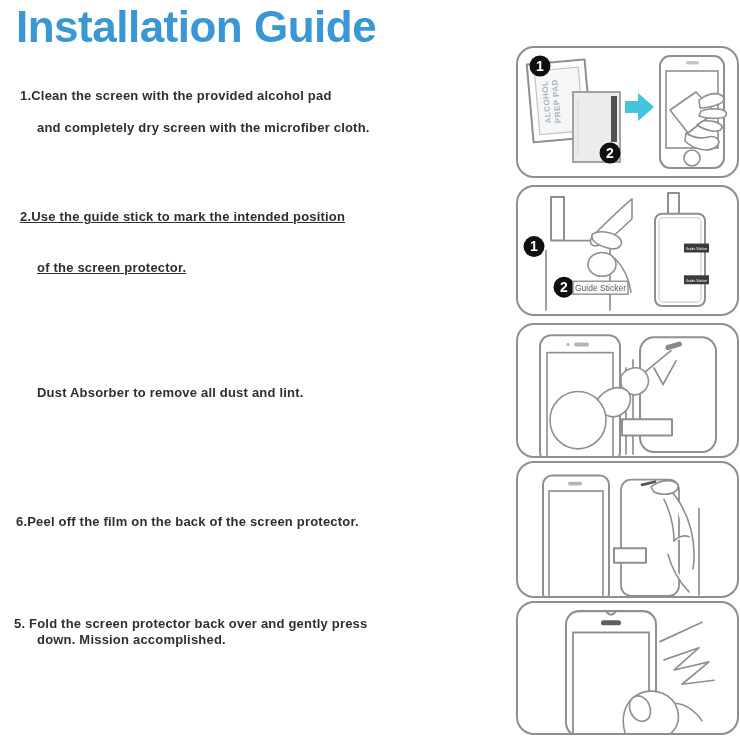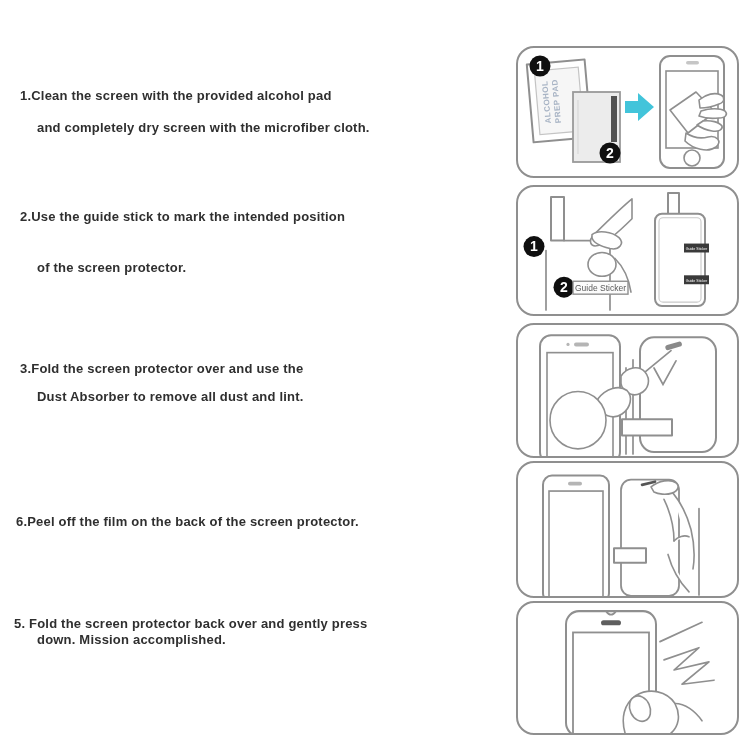--- a/index.html
+++ b/index.html
@@ -19,24 +19,24 @@
     font-size:44px;font-weight:bold;letter-spacing:-0.5px;
     color:var(--title-blue);
   }
   .step{
     position:absolute;color:var(--text-dark);
     font-size:13px;font-weight:bold;letter-spacing:0.2px;white-space:nowrap;
   }
   .step .l2{display:block;}
   #step1{top:88px;left:20px;}
   #step1 .l2{margin-top:17px;padding-left:17px;}
-  #step2{top:209px;left:20px;}
+  #step2{top:209px;left:20px;text-decoration:underline;}
   #step2 .l2{margin-top:36px;padding-left:17px;}
   #step3{top:361px;left:20px;}
-  #step3 .l2{margin-top:13px;padding-left:17px;}
+  #step3 .l2{margin-top:24px;padding-left:17px;}
   #step4{top:514px;left:16px;}
   #step5{top:616px;left:14px;}
   #step5 .l2{margin-top:1px;padding-left:23px;}
 
   .panel{
     position:absolute;left:516px;width:223px;box-sizing:border-box;
     border:2px solid var(--line-gray);border-radius:18px;background:#fff;
   }
   #panel1{top:46px;height:132px;}
   #panel2{top:185px;height:131px;}
@@ -51,31 +51,31 @@
   .badge-t{fill:#fff;font-family:"Liberation Sans",sans-serif;font-size:14px;font-weight:bold;text-anchor:middle;}
   .pad-t{fill:#a7b3c4;font-family:"Liberation Sans",sans-serif;font-size:8px;font-weight:bold;letter-spacing:0.5px;text-anchor:middle;}
   .lbl-t{fill:#5a5a5a;font-family:"Liberation Sans",sans-serif;font-size:8.5px;text-anchor:middle;}
   .tag-t{fill:#ffffff;font-family:"Liberation Sans",sans-serif;font-size:3.6px;text-anchor:middle;}
 </style>
 </head>
 <body>
 
 <div id="canvas">
 
+  <div class="page-title">Installation Guide</div>
 
   <div class="step" id="step1">
     <span class="l1">1.Clean the screen with the provided alcohol pad</span>
     <span class="l2">and completely dry screen with the microfiber cloth.</span>
   </div>
   <div class="step" id="step2">
     <span class="l1">2.Use the guide stick to mark the intended position</span>
     <span class="l2">of the screen protector.</span>
   </div>
   <div class="step" id="step3">
-    <span class="l1">3.Fold the screen protector over and use the</span>
     <span class="l2">Dust Absorber to remove all dust and lint.</span>
   </div>
   <div class="step" id="step4">
     <span class="l1">6.Peel off the film on the back of the screen protector.</span>
   </div>
   <div class="step" id="step5">
     <span class="l1">5. Fold the screen protector back over and gently press</span>
     <span class="l2">down. Mission accomplished.</span>
   </div>
 

